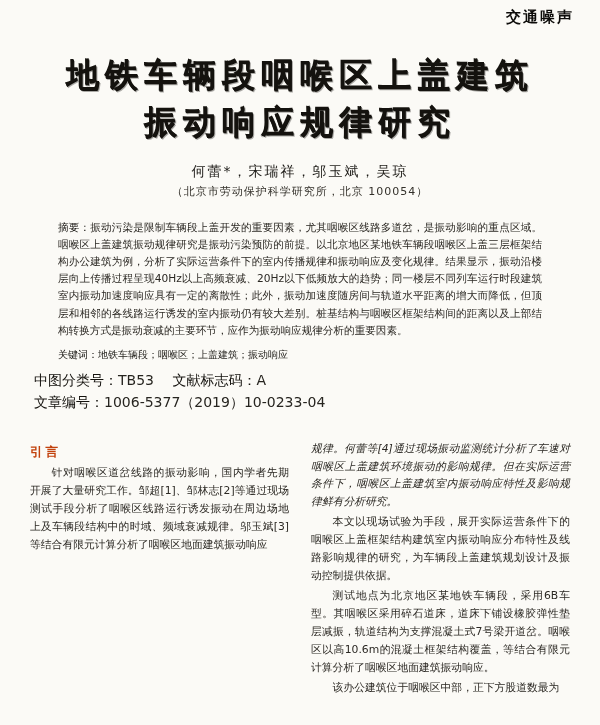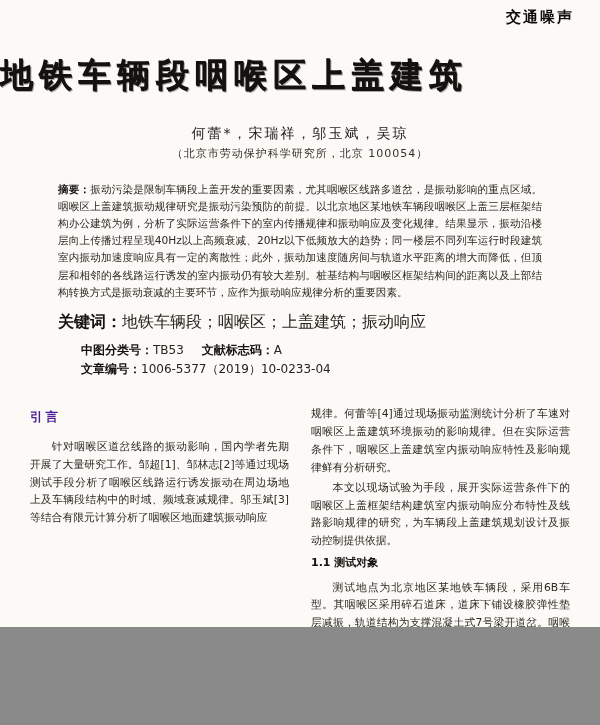--- a/index.html
+++ b/index.html
@@ -1,76 +1,77 @@
 <!DOCTYPE html>
 <html><head>
 <meta charset="utf-8">
 <style>
   html,body { margin:0; padding:0; background:#8a8a8a; }
   .page {
     position:relative;
-    width:600px; height:627px;
+    width:600px; height:725px;
     margin:0 auto;
     background:#fbfaf6;
     color:#26241f;
     font-family:"DejaVu Sans", sans-serif;
     overflow:hidden;
     box-sizing:border-box;
   }
   .corner-tag {
     position:absolute; top:8px; right:26px;
     font-weight:bold; font-size:15px;
     letter-spacing:2px; color:#0d0c0a;
   }
-  .title-block { margin-top:52px; }
+  .title-block { margin-top:52px; text-align:center; }
   .title-line {
     font-weight:bold;
     font-size:33px;
     letter-spacing:6px;
     line-height:1.42;
     color:#14120e;
     text-shadow:0.6px 0.6px 0 #14120e, 1.6px 1.6px 0 rgba(20,18,14,0.35);
   }
   .authors {
-    margin-top:26px; text-align:center;
+    margin-top:17px; text-align:center;
     font-size:14px; letter-spacing:2px; color:#1c1a16;
   }
   .affiliation {
     margin-top:3px; text-align:center;
     font-size:11px; letter-spacing:1px; color:#33302a;
   }
   .abstract-block {
     margin:20px 58px 0;
     font-size:10.6px; line-height:1.62;
     text-align:justify; color:#2b2823;
   }
-  .inline-label { font-weight:bold; color:#14120e; }
-  .keywords-line { margin:8px 58px 0; font-size:16px; line-height:1.6; text-align:left; }
-  .meta-line { margin:6px 81px 0; font-size:12px; line-height:1.6; }
+  .inline-label { font-weight:normal; color:#14120e; }
+  .keywords-line { margin:8px 58px 0; font-size:10px; line-height:1.6; text-align:left; }
+  .meta-line { margin:6px 34px 0; font-size:14px; line-height:1.6; }
   .meta-item { margin-right:14px; white-space:nowrap; }
   .columns {
     display:flex; gap:22px;
     padding:0 30px; margin-top:26px;
   }
   .col { flex:1; min-width:0; font-size:10.8px; line-height:1.66; text-align:justify; color:#2b2823; }
   .col p { margin:0 0 2px 0; text-indent:2em; }
-  .col p.no-indent { text-indent:0; }
-  .h-intro { font-weight:bold; font-size:12.5px; letter-spacing:3px; margin:2px 0 10px; color:#4c1d95; }
+  .col p.no-indent { text-indent:0;font-style:italic; }
+  .h-intro { font-weight:bold; font-size:12.5px; letter-spacing:3px; margin:2px 0 2px; color:#c2410c; }
   .h-sec { font-weight:bold; font-size:12px; margin:12px 0 6px; color:#14120e; text-indent:0; }
   .h-sub { font-weight:bold; font-size:11px; margin:4px 0 6px; color:#14120e; text-indent:0; }
 </style>
 </head>
 <body>
 
 <div class="page">
 
   <div class="corner-tag">交通噪声</div>
 
   <div class="title-block">
     <div class="title-line">地铁车辆段咽喉区上盖建筑</div>
+    <div class="title-line">振动响应规律研究</div>
   </div>
 
   <div class="authors">何蕾*，宋瑞祥，邬玉斌，吴琼</div>
   <div class="affiliation">（北京市劳动保护科学研究所，北京 100054）</div>
 
   <div class="abstract-block">
     <span class="inline-label">摘要：</span><span>振动污染是限制车辆段上盖开发的重要因素，尤其咽喉区线路多道岔，是振动影响的重点区域。咽喉区上盖建筑振动规律研究是振动污染预防的前提。以北京地区某地铁车辆段咽喉区上盖三层框架结构办公建筑为例，分析了实际运营条件下的室内传播规律和振动响应及变化规律。结果显示，振动沿楼层向上传播过程呈现40Hz以上高频衰减、20Hz以下低频放大的趋势；同一楼层不同列车运行时段建筑室内振动加速度响应具有一定的离散性；此外，振动加速度随房间与轨道水平距离的增大而降低，但顶层和相邻的各线路运行诱发的室内振动仍有较大差别。桩基结构与咽喉区框架结构间的距离以及上部结构转换方式是振动衰减的主要环节，应作为振动响应规律分析的重要因素。</span>
   </div>
 
   <div class="keywords-line">
@@ -86,20 +87,19 @@
   <div class="columns">
 
     <div class="col">
       <div class="h-intro">引言</div>
       <p>针对咽喉区道岔线路的振动影响，国内学者先期开展了大量研究工作。邹超[1]、邹林志[2]等通过现场测试手段分析了咽喉区线路运行诱发振动在周边场地上及车辆段结构中的时域、频域衰减规律。邬玉斌[3]等结合有限元计算分析了咽喉区地面建筑振动响应</p>
     </div>
 
     <div class="col">
       <p class="no-indent">规律。何蕾等[4]通过现场振动监测统计分析了车速对咽喉区上盖建筑环境振动的影响规律。但在实际运营条件下，咽喉区上盖建筑室内振动响应特性及影响规律鲜有分析研究。</p>
       <p>本文以现场试验为手段，展开实际运营条件下的咽喉区上盖框架结构建筑室内振动响应分布特性及线路影响规律的研究，为车辆段上盖建筑规划设计及振动控制提供依据。</p>
-      <div class="h-sub">1.1 测试对象</div>
       <p>测试地点为北京地区某地铁车辆段，采用6B车型。其咽喉区采用碎石道床，道床下铺设橡胶弹性垫层减振，轨道结构为支撑混凝土式7号梁开道岔。咽喉区以高10.6m的混凝土框架结构覆盖，等结合有限元计算分析了咽喉区地面建筑振动响应。</p>
       <p>该办公建筑位于咽喉区中部，正下方股道数最为</p>
     </div>
 
   </div>
 
 </div>
 
 </body></html>

